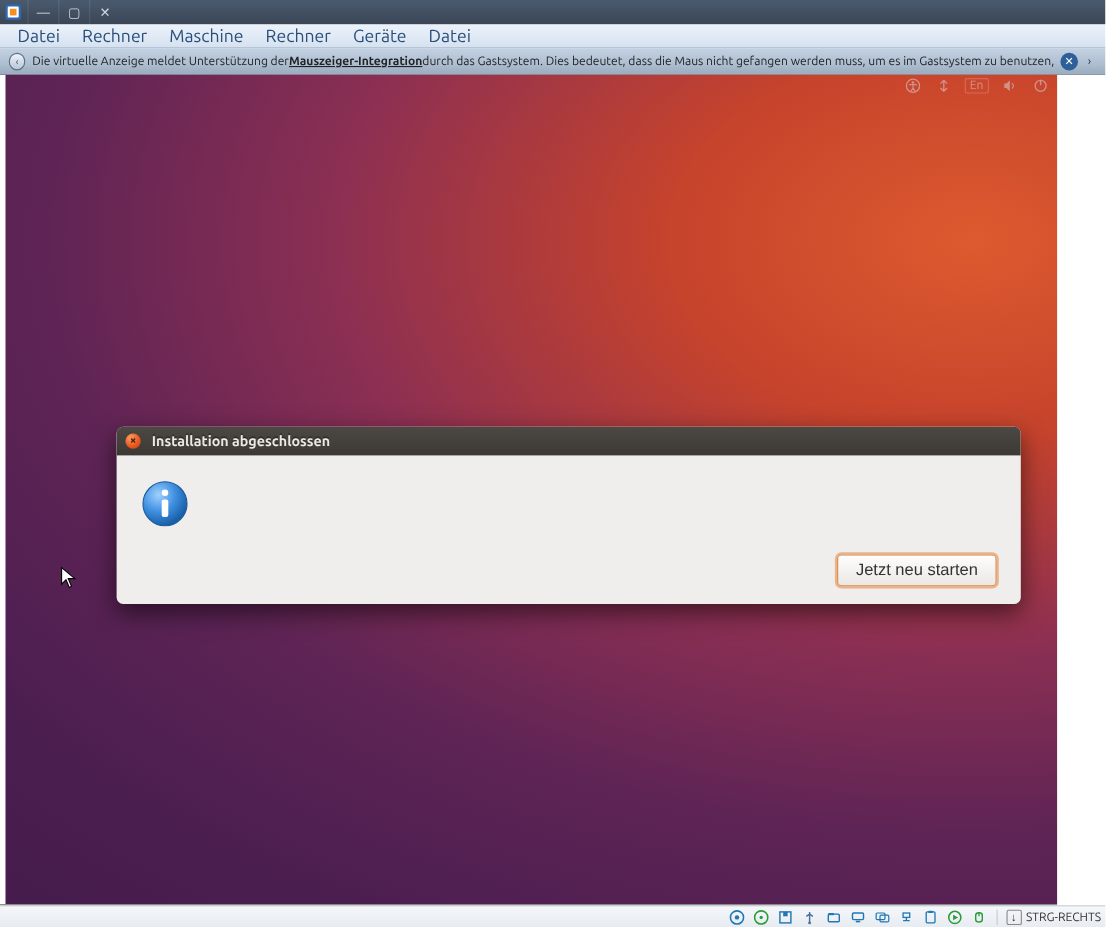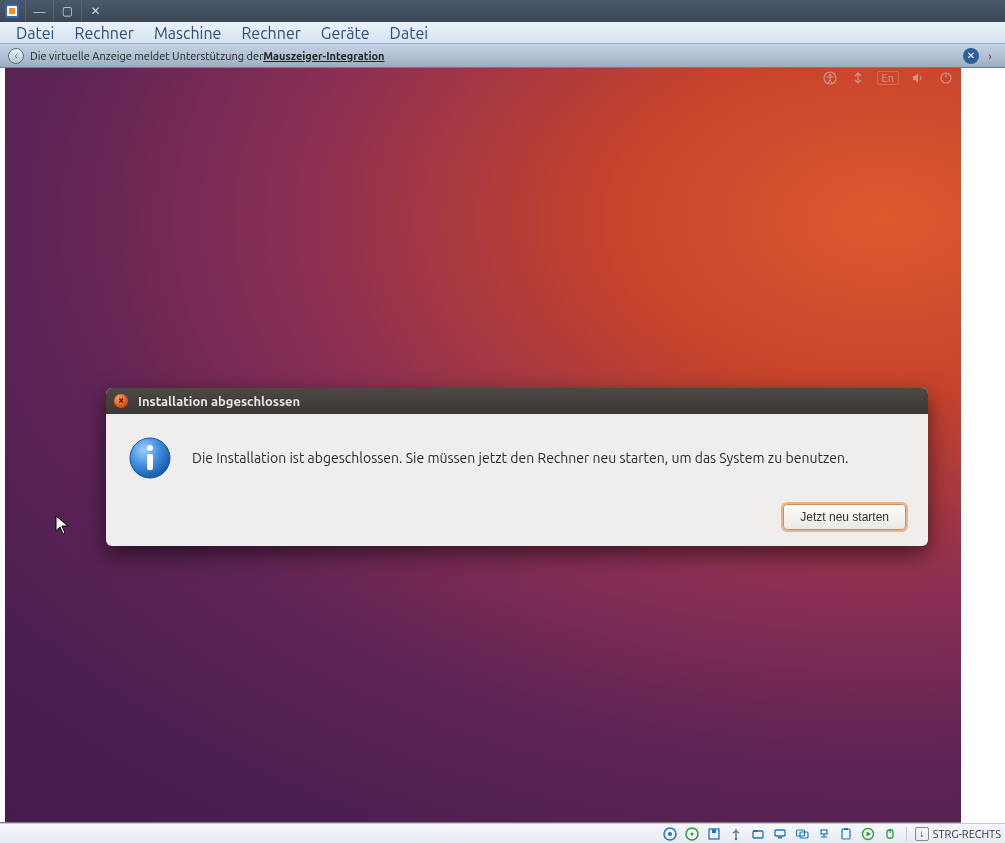--- a/index.html
+++ b/index.html
@@ -188,21 +188,21 @@
     font-size: 14px;
     color: #2a2a2a;
   }
   .dialog-buttons {
     display: flex;
     justify-content: flex-end;
     margin-top: 24px;
   }
   .btn {
     padding: 5px 16px;
-    font-size: 12px;
+    font-size: 15px;
     color: #333;
     background: linear-gradient(to bottom, #fdfdfc, #ebe8e4);
     border: 1px solid #b7b3ae;
     border-radius: 4px;
     box-shadow: inset 0 1px 0 #fff, 0 1px 0 rgba(0,0,0,0.05);
     cursor: default;
   }
   .btn:focus, .btn.primary {
     outline: none;
     box-shadow: 0 0 0 2px rgba(230,120,40,0.5), inset 0 1px 0 #fff;
@@ -267,20 +267,21 @@
   <div class="menu-item">Maschine</div>
   <div class="menu-item">Rechner</div>
   <div class="menu-item">Geräte</div>
   <div class="menu-item">Datei</div>
 </div>
 
 <div class="info-bar">
   <span class="pill-close">‹</span>
   <span>Die virtuelle Anzeige meldet Unterstützung der </span>
   <b>Mauszeiger-Integration</b>
+  <span> durch das Gastsystem. Dies bedeutet, dass die Maus nicht gefangen werden muss, um es im Gastsystem zu benutzen,</span>
   <span class="spacer"></span>
   <span class="right-x">✕</span>
   <span class="right-chev">›</span>
 </div>
 
 <div class="vm-viewport">
   <div class="left-edge"></div>
 
   <div class="guest-top">
     <span class="gi">
@@ -324,21 +325,20 @@
                 <stop offset="0%" stop-color="#9fd1ff"></stop>
                 <stop offset="55%" stop-color="#3f8fe0"></stop>
                 <stop offset="100%" stop-color="#185fa8"></stop>
               </radialGradient>
             </defs>
             <circle cx="22" cy="22" r="20" fill="url(#ig)" stroke="#1a5a9a" stroke-width="1"></circle>
             <circle cx="22" cy="12" r="3" fill="#fff"></circle>
             <rect x="19" y="18" width="6" height="16" rx="2" fill="#fff"></rect>
           </svg>
         </div>
-        <div class="dialog-text">Die Installation ist abgeschlossen. Sie müssen jetzt den Rechner neu starten, um das System zu benutzen.</div>
       </div>
       <div class="dialog-buttons">
         <button class="btn primary">Jetzt neu starten</button>
       </div>
     </div>
   </div>
 
   <div class="cursor">
     <svg width="16" height="22" viewBox="0 0 16 22">
       <path d="M1 1 L1 16 L5 12 L8 19 L10 18 L7 11 L13 11 Z" fill="#fff" stroke="#000" stroke-width="1"></path>

